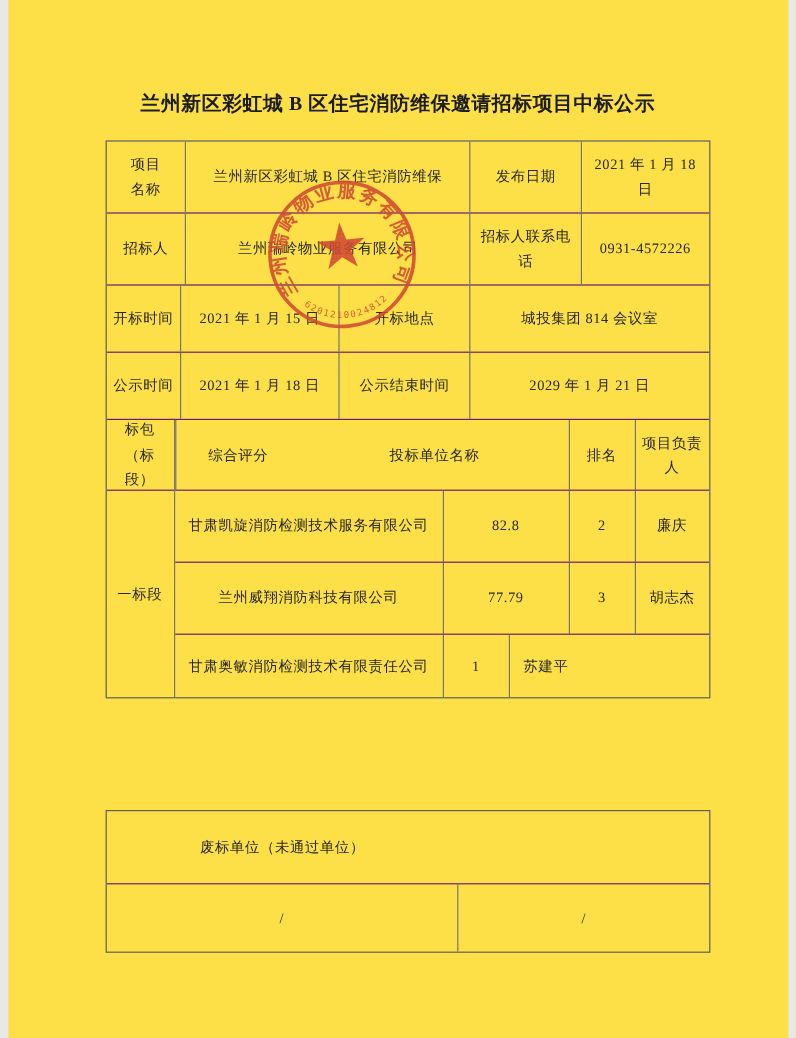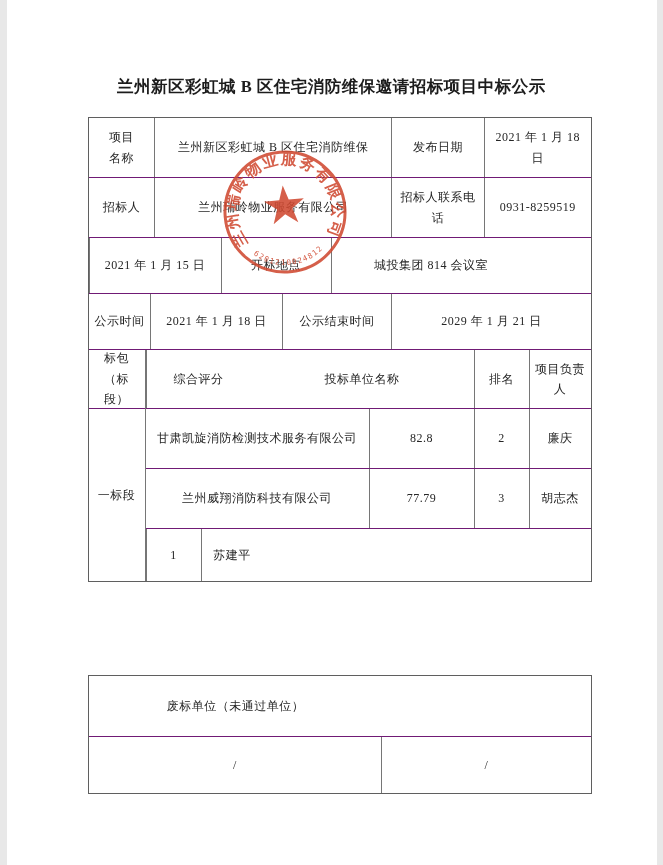--- a/index.html
+++ b/index.html
@@ -1,21 +1,21 @@
 <!DOCTYPE html>
 <html><head>
 <meta charset="utf-8">
 <style>
   * { margin:0; padding:0; box-sizing:border-box; }
   html,body { background:#e8e8e8; }
   .page {
     position:relative;
     width:650px; height:865px;
     margin:0 auto;
-    background:#ffffff;
+    background:#fde047;
     font-family:"Liberation Serif","DejaVu Serif",serif;
     color:#262626;
     overflow:hidden;
   }
   .doc-title {
     position:absolute;
     top:76px; left:0; width:100%;
     text-align:center;
     font-size:16.5px;
     font-weight:bold;
@@ -79,24 +79,25 @@
         <span>名称</span>
       </div>
       <div class="cell bl" style="width:238px">兰州新区彩虹城 B 区住宅消防维保</div>
       <div class="cell bl" style="width:93px">发布日期</div>
       <div class="cell bl" style="width:107px">2021 年 1 月 18 日</div>
     </div>
     <div class="row bt" style="height:60px">
       <div class="cell" style="width:66px">招标人</div>
       <div class="cell bl" style="width:238px">兰州瑞岭物业服务有限公司</div>
       <div class="cell bl" style="width:93px">招标人联系电话</div>
-      <div class="cell bl" style="width:107px">0931-8259519</div>
+      <div class="cell bl" style="width:107px">0931-4572226</div>
     </div>
 
     <div class="row bt" style="height:56px">
+      <div class="cell" style="width:62px">开标时间</div>
       <div class="cell bl" style="width:132px">2021 年 1 月 15 日</div>
       <div class="cell bl" style="width:110px">开标地点</div>
       <div class="cell bl" style="width:200px">城投集团 814 会议室</div>
     </div>
     <div class="row bt" style="height:56px">
       <div class="cell" style="width:62px">公示时间</div>
       <div class="cell bl" style="width:132px">2021 年 1 月 18 日</div>
       <div class="cell bl" style="width:110px">公示结束时间</div>
       <div class="cell bl" style="width:200px">2029 年 1 月 21 日</div>
     </div>
@@ -123,20 +124,21 @@
           <div class="cell bl" style="width:55px">2</div>
           <div class="cell bl" style="width:62px">廉庆</div>
         </div>
         <div class="row bt" style="height:60px">
           <div class="cell" style="width:223px">兰州威翔消防科技有限公司</div>
           <div class="cell bl" style="width:105px">77.79</div>
           <div class="cell bl" style="width:55px">3</div>
           <div class="cell bl" style="width:62px">胡志杰</div>
         </div>
         <div class="row bt" style="height:53px">
+          <div class="cell" style="width:223px">甘肃奥敏消防检测技术有限责任公司</div>
           <div class="cell bl" style="width:55px">1</div>
           <div class="cell bl" style="width:62px">苏建平</div>
         </div>
       </div>
     </div>
   </div>
 
   <div class="tbl" id="rejected-table">
     <div class="row" style="height:60px">
       <div class="cell" style="width:294px">废标单位（未通过单位）</div>

